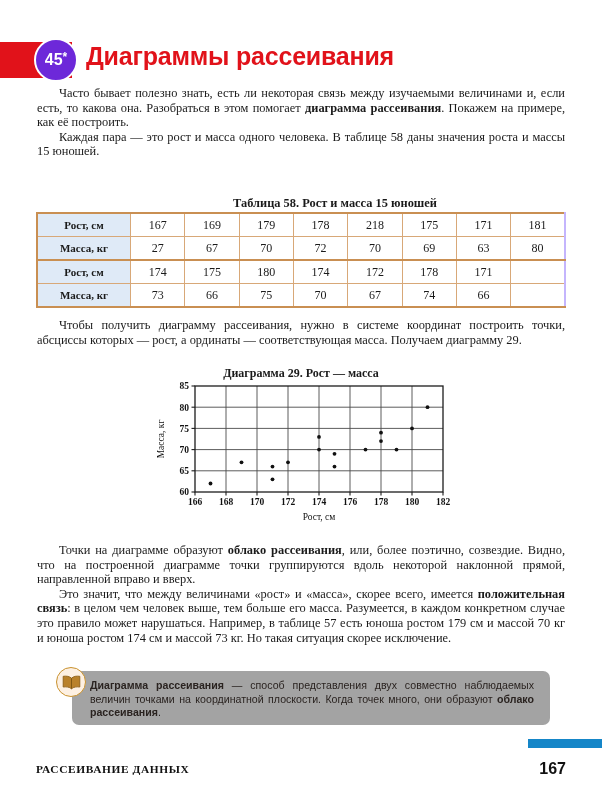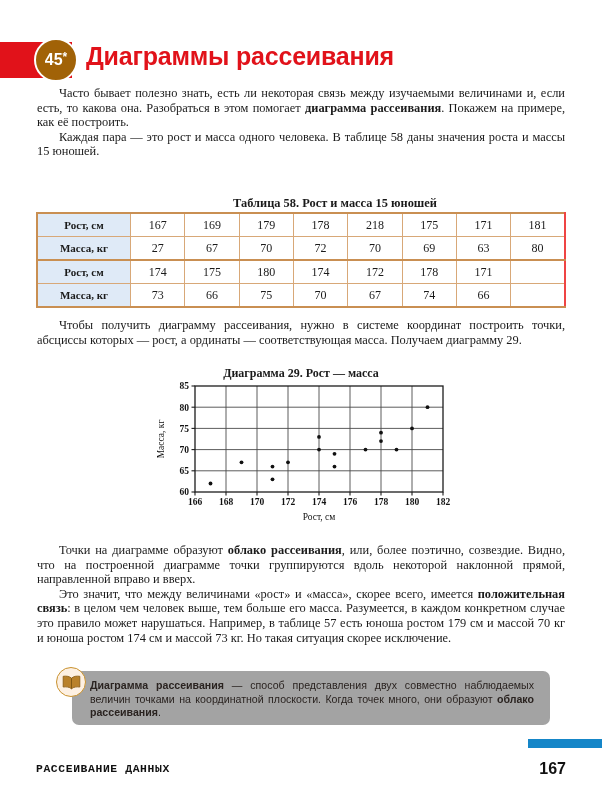--- a/index.html
+++ b/index.html
@@ -16,21 +16,21 @@
 
   
   .header{position:absolute;left:0;top:38px;width:602px;height:44px;}
   .header-bar{
     position:absolute;left:0;top:4px;width:72px;height:36px;
     background:#e1121a;
   }
   .badge{
     position:absolute;left:34px;top:0px;width:44px;height:44px;
     border-radius:50%;
-    background:#a16207;
+    background:#6d28d9;
     border:2.5px solid #ffffff;
     box-sizing:border-box;
     color:#ffffff;
     font-family:"Liberation Sans", sans-serif;
     font-weight:bold;font-size:16px;
     display:flex;align-items:center;justify-content:center;
     letter-spacing:0px;
   }
   .badge sup{font-size:12px;line-height:0;position:relative;top:-3px;}
   .header-title{
@@ -81,21 +81,21 @@
   }
   table.data-table td.hdr{
     background:#dfeaf7;
     font-weight:bold;
     font-size:11px;
     width:92px;
   }
   table.data-table tr.thick-top td{border-top:2px solid #c98f52;}
   table.data-table tr.thick-bot td{border-bottom:2px solid #c98f52;}
   table.data-table td.edge-l{border-left:2px solid #c98f52;}
-  table.data-table td.edge-r{border-right:2px solid #ef4444;}
+  table.data-table td.edge-r{border-right:2px solid #c4b5fd;}
 
   
   .chart-wrap{position:absolute;left:151px;top:366px;width:300px;height:160px;}
   .chart-title{
     position:absolute;left:0;top:0;width:300px;text-align:center;
     font-size:12px;font-weight:bold;
   }
   .chart-svg{position:absolute;left:0;top:14px;}
   .tick-lbl{font-family:"Liberation Serif", serif;font-size:9.5px;font-weight:bold;fill:#111;}
   .axis-lbl{font-family:"Liberation Serif", serif;font-size:9.5px;fill:#111;}
@@ -120,21 +120,21 @@
     background:#fdf0e2;
     border:1.6px solid #c9922f;
     box-sizing:border-box;
     display:flex;align-items:center;justify-content:center;
   }
   .footer-blue{
     position:absolute;left:528px;top:739px;width:74px;height:9px;background:#1586c8;
   }
   .footer-label{
     position:absolute;left:36px;top:763px;
-    font-family:Liberation Mono, monospace;
+    font-family:Liberation Serif, serif;
     font-weight:bold;font-size:11.4px;
     letter-spacing:0.6px;
     color:#111;
   }
   .footer-page{
     position:absolute;left:0;top:760px;width:566px;
     text-align:right;
     font-family:"Liberation Sans", sans-serif;
     font-weight:bold;font-size:16px;
     color:#111;

